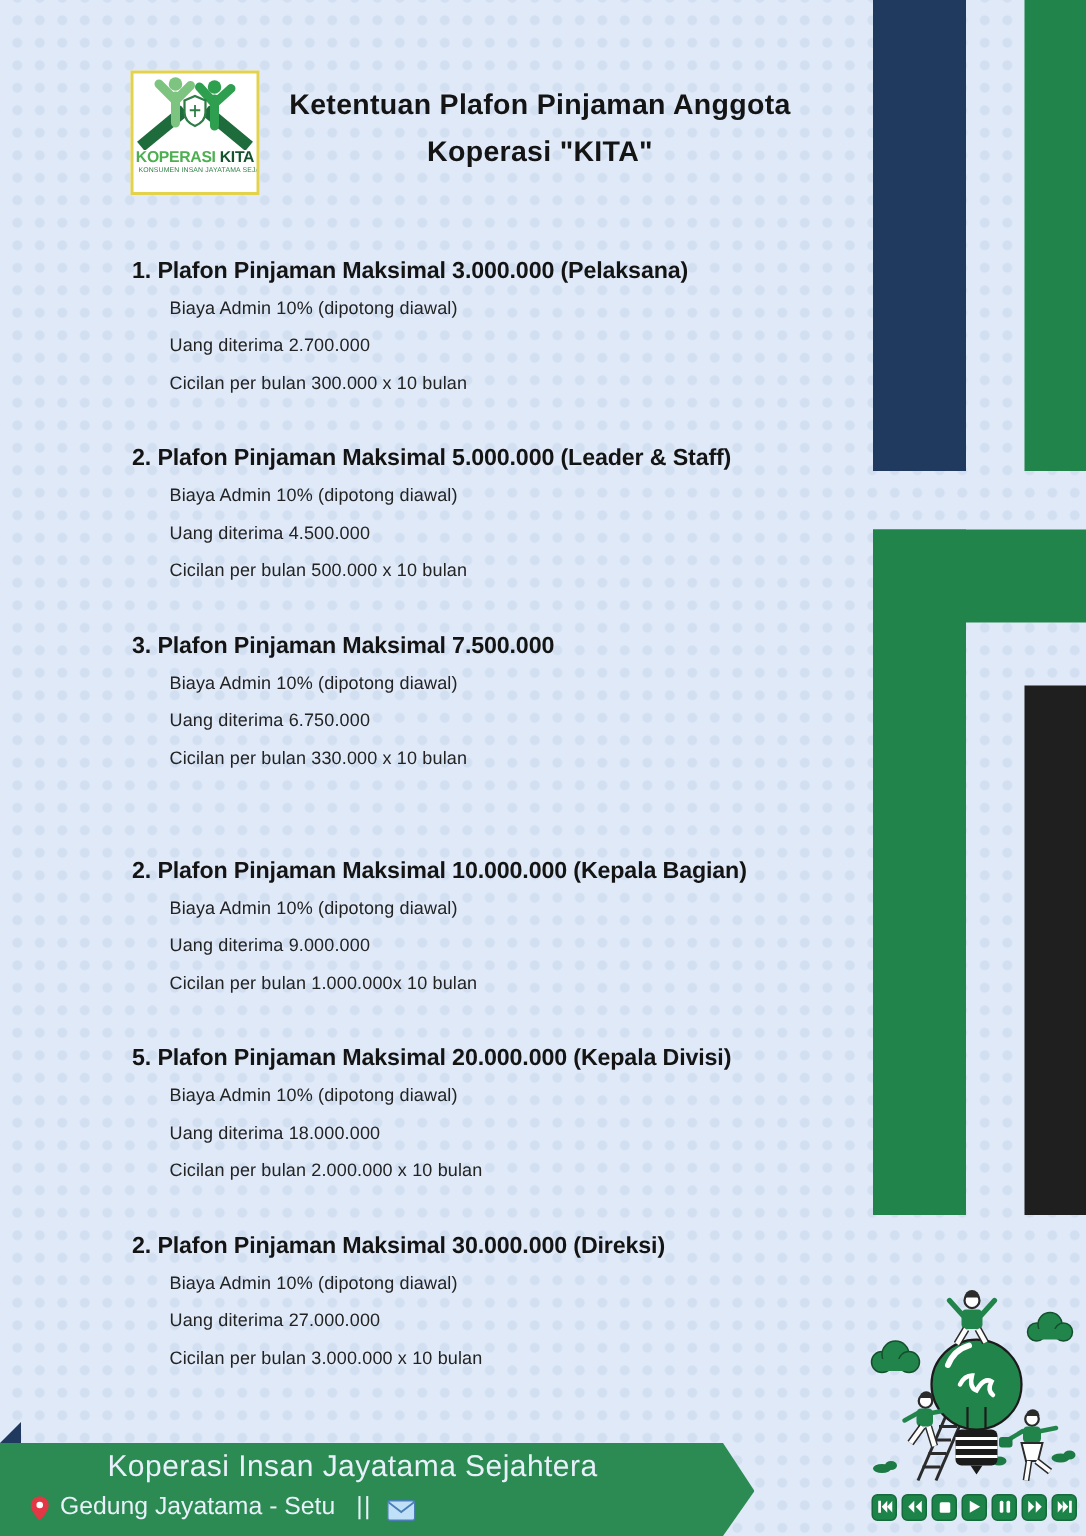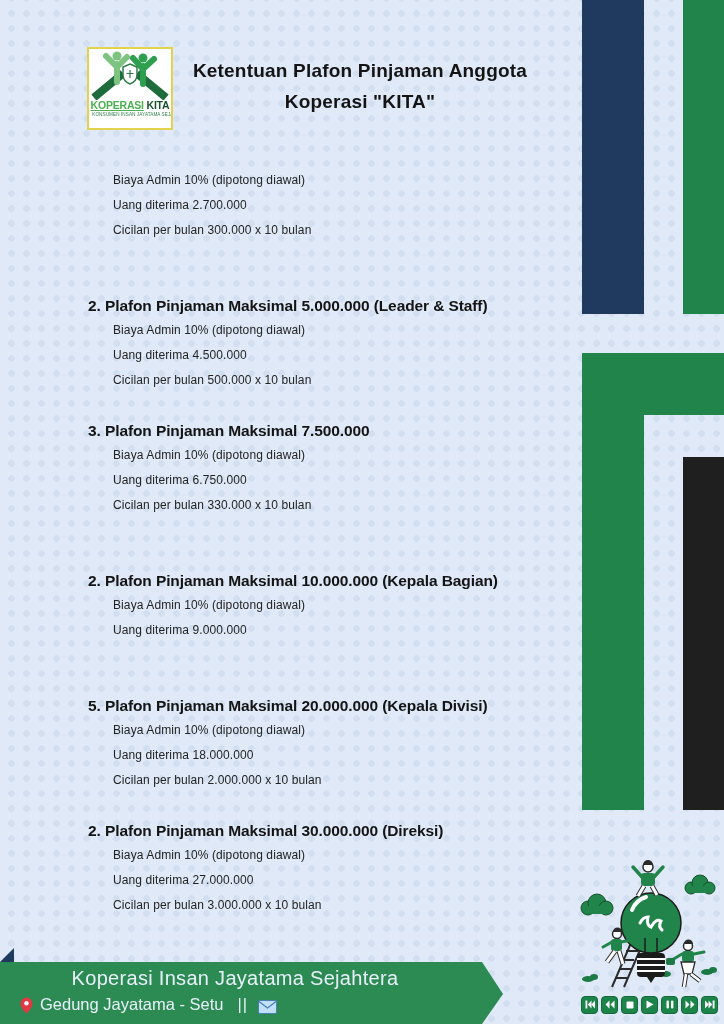--- a/index.html
+++ b/index.html
@@ -15,21 +15,21 @@
   .navy-bar{left:582px;top:0;width:62px;height:314px;background:#1f3a5e;}
   .green-top{left:683px;top:0;width:41px;height:314px;background:#21854b;}
   .green-band{left:582px;top:353px;width:142px;height:62px;background:#21854b;}
   .green-mid{left:582px;top:353px;width:62px;height:457px;background:#21854b;}
   .black-bar{left:683px;top:457px;width:41px;height:353px;background:#1f1f1f;}
   
   .logo{position:absolute;left:87px;top:47px;width:86px;height:83px;background:#ffffff;
     border:2px solid #e3d24b;box-sizing:border-box;text-align:center;overflow:hidden;}
   .logo svg{display:block;margin:1px auto 0;}
   .logo-text{font-size:10.5px;font-weight:bold;letter-spacing:-0.2px;line-height:11px;}
-  .logo-text .lt1{color:#4caf50;text-decoration:underline;}
+  .logo-text .lt1{color:#4caf50;}
   .logo-text .lt2{color:#14532d;}
   .logo-tagline{font-size:5px;color:#2e7d46;letter-spacing:0.1px;line-height:7px;
     white-space:nowrap;transform:scale(0.92);transform-origin:center top;}
   
   .title{position:absolute;left:140px;top:55px;width:440px;text-align:center;
     font-size:19px;font-weight:bold;line-height:31px;color:#141414;letter-spacing:0.2px;}
   
   .section{position:absolute;left:88px;width:490px;}
   .s-head{font-size:15.5px;font-weight:bold;line-height:25px;color:#141414;letter-spacing:-0.1px;}
   .s-line{font-size:12px;line-height:25px;color:#232323;margin-left:25px;letter-spacing:0.1px;}
@@ -81,20 +81,21 @@
     <div class="logo-text"><span class="lt1">KOPERASI</span> <span class="lt2">KITA</span></div>
     <div class="logo-tagline">KONSUMEN INSAN JAYATAMA SEJAHTERA</div>
   </div>
 
   <div class="title">
     <div>Ketentuan Plafon Pinjaman Anggota</div>
     <div>Koperasi "KITA"</div>
   </div>
 
   <div class="section sec1">
+    <div class="s-head">1. Plafon Pinjaman Maksimal 3.000.000 (Pelaksana)</div>
     <div class="s-line">Biaya Admin 10% (dipotong diawal)</div>
     <div class="s-line">Uang diterima 2.700.000</div>
     <div class="s-line">Cicilan per bulan 300.000 x 10 bulan</div>
   </div>
 
   <div class="section sec2">
     <div class="s-head">2. Plafon Pinjaman Maksimal 5.000.000 (Leader &amp; Staff)</div>
     <div class="s-line">Biaya Admin 10% (dipotong diawal)</div>
     <div class="s-line">Uang diterima 4.500.000</div>
     <div class="s-line">Cicilan per bulan 500.000 x 10 bulan</div>
@@ -104,20 +105,21 @@
     <div class="s-head">3. Plafon Pinjaman Maksimal 7.500.000</div>
     <div class="s-line">Biaya Admin 10% (dipotong diawal)</div>
     <div class="s-line">Uang diterima 6.750.000</div>
     <div class="s-line">Cicilan per bulan 330.000 x 10 bulan</div>
   </div>
 
   <div class="section sec4">
     <div class="s-head">2. Plafon Pinjaman Maksimal 10.000.000 (Kepala Bagian)</div>
     <div class="s-line">Biaya Admin 10% (dipotong diawal)</div>
     <div class="s-line">Uang diterima 9.000.000</div>
+    <div class="s-line">Cicilan per bulan 1.000.000x 10 bulan</div>
   </div>
 
   <div class="section sec5">
     <div class="s-head">5. Plafon Pinjaman Maksimal 20.000.000 (Kepala Divisi)</div>
     <div class="s-line">Biaya Admin 10% (dipotong diawal)</div>
     <div class="s-line">Uang diterima 18.000.000</div>
     <div class="s-line">Cicilan per bulan 2.000.000 x 10 bulan</div>
   </div>
 
   <div class="section sec6">

